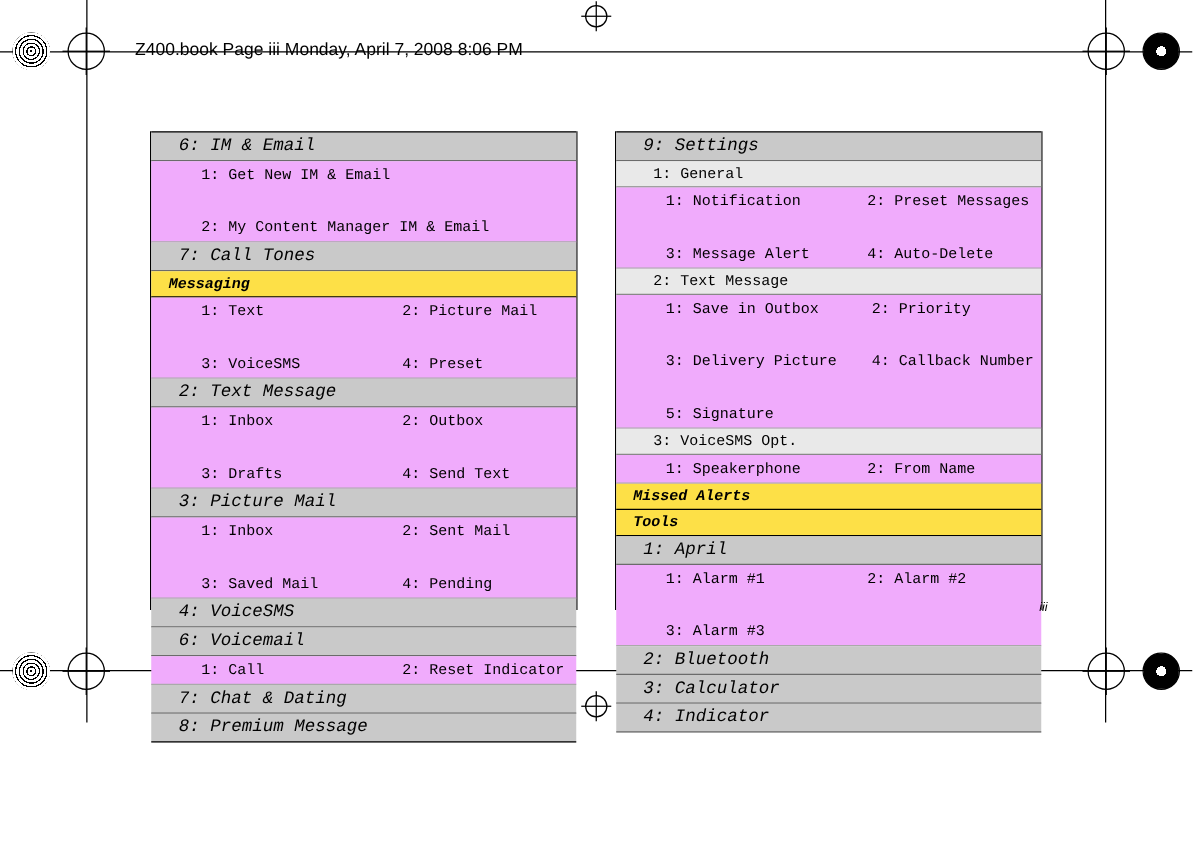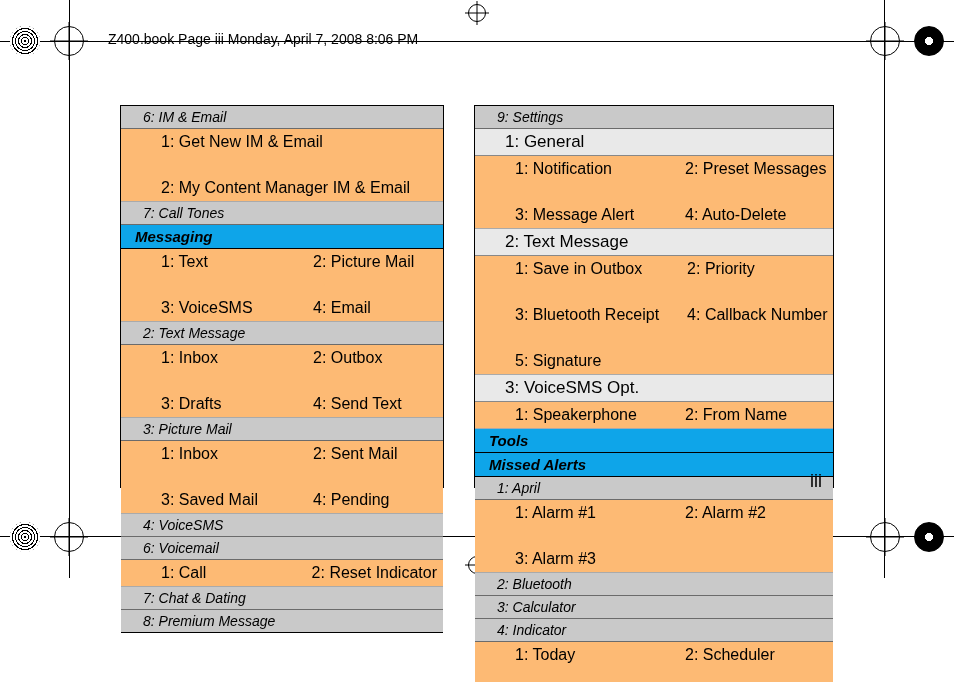--- a/index.html
+++ b/index.html
@@ -35,30 +35,30 @@
   .small-reg::before { left:-4px; right:-4px; top:50%; height:1px; transform:translateY(-.5px);}
   .small-reg::after  { top:-4px; bottom:-4px; left:50%; width:1px; transform:translateX(-.5px);}
   .small-reg.top    { top:4px; left:50%; transform:translateX(-50%); }
   .small-reg.bottom { bottom:4px; left:50%; transform:translateX(-50%); }
 
   .header-text { position:absolute; top:31px; left:108px; font-size:14px; color:#000; }
 
   .content { position:absolute; top:105px; left:120px; right:120px; bottom:90px; display:flex; gap:30px; }
   .col { width:360px; }
 
-  .section-h  { background:#0ea5e9; font-style:italic; font-weight:bold; font-size:15px; padding:3px 6px 3px 14px; border-bottom:1px solid #000; }
+  .section-h  { background:#fde047; font-style:italic; font-weight:bold; font-size:12px; padding:3px 6px 3px 14px; border-bottom:1px solid #000; }
   .lvl1       { background:#c9c9c9; font-style:italic; font-size:14px; padding:3px 6px 3px 22px; border-bottom:1px solid #6b6b6b; text-align:left; }
-  .lvl2       { background:#e9e9e9; font-size:17px; padding:3px 6px 3px 30px; border-bottom:1px solid #888; text-align:left; }
-  .items      { background:#fdba74; font-size:16px; padding:4px 6px 4px 40px; display:grid; grid-template-columns:1fr 1fr; column-gap:8px; row-gap:2px; border-bottom:1px solid #aaa;gap:28px;}
+  .lvl2       { background:#e9e9e9; font-size:12px; padding:3px 6px 3px 30px; border-bottom:1px solid #888; text-align:left; }
+  .items      { background:#f0abfc; font-size:12px; padding:4px 6px 4px 40px; display:grid; grid-template-columns:1fr 1fr; column-gap:8px; row-gap:2px; border-bottom:1px solid #aaa;gap:28px;}
   .items.single { grid-template-columns:1fr; }
   .items span { white-space:nowrap; }
   .box-top { border-top:1px solid #000; }
-  .box-sides { border-left:1px solid #000; border-right:1px solid #000; }
+  .box-sides { border-left:1px solid #000; border-right:1px solid #000;font-family:Liberation Mono, monospace; }
 
-  .page-num { position:absolute; bottom:86px; right:132px; font-size:18px; }
+  .page-num { position:absolute; bottom:86px; right:116px; font-size:10px; font-style:italic; }
 </style>
 </head>
 <body>
 <div class="page">
 
   <div class="crossline-h top"></div>
   <div class="crossline-h bottom"></div>
   <div class="crossline-v left"></div>
   <div class="crossline-v right"></div>
   <div class="reg tl"></div>
@@ -81,21 +81,21 @@
       <div class="items single">
         <span>1: Get New IM &amp; Email</span>
         <span>2: My Content Manager IM &amp; Email</span>
       </div>
       <div class="lvl1">7: Call Tones</div>
       <div class="section-h">Messaging</div>
       <div class="items">
         <span>1: Text</span>
         <span>2: Picture Mail</span>
         <span>3: VoiceSMS</span>
-        <span>4: Email</span>
+        <span>4: Preset</span>
       </div>
       <div class="lvl1">2: Text Message</div>
       <div class="items">
         <span>1: Inbox</span>
         <span>2: Outbox</span>
         <span>3: Drafts</span>
         <span>4: Send Text</span>
       </div>
       <div class="lvl1">3: Picture Mail</div>
       <div class="items">
@@ -120,45 +120,39 @@
       <div class="items">
         <span>1: Notification</span>
         <span>2: Preset Messages</span>
         <span>3: Message Alert</span>
         <span>4: Auto-Delete</span>
       </div>
       <div class="lvl2">2: Text Message</div>
       <div class="items">
         <span>1: Save in Outbox</span>
         <span>2: Priority</span>
-        <span>3: Bluetooth Receipt</span>
+        <span>3: Delivery Picture</span>
         <span>4: Callback Number</span>
         <span>5: Signature</span>
         <span></span>
       </div>
       <div class="lvl2">3: VoiceSMS Opt.</div>
       <div class="items">
         <span>1: Speakerphone</span>
         <span>2: From Name</span>
       </div>
+      <div class="section-h">Missed Alerts</div>
       <div class="section-h">Tools</div>
-      <div class="section-h">Missed Alerts</div>
       <div class="lvl1">1: April</div>
       <div class="items">
         <span>1: Alarm #1</span>
         <span>2: Alarm #2</span>
         <span>3: Alarm #3</span>
         <span></span>
       </div>
       <div class="lvl1">2: Bluetooth</div>
       <div class="lvl1">3: Calculator</div>
       <div class="lvl1">4: Indicator</div>
-      <div class="items" style="border-bottom:1px solid #000">
-        <span>1: Today</span>
-        <span>2: Scheduler</span>
-        <span>3: Task List</span>
-        <span>4: Countdown</span>
-      </div>
     </div>
   </div>
 
   <div class="page-num">iii</div>
 </div>
 
 </body></html>

